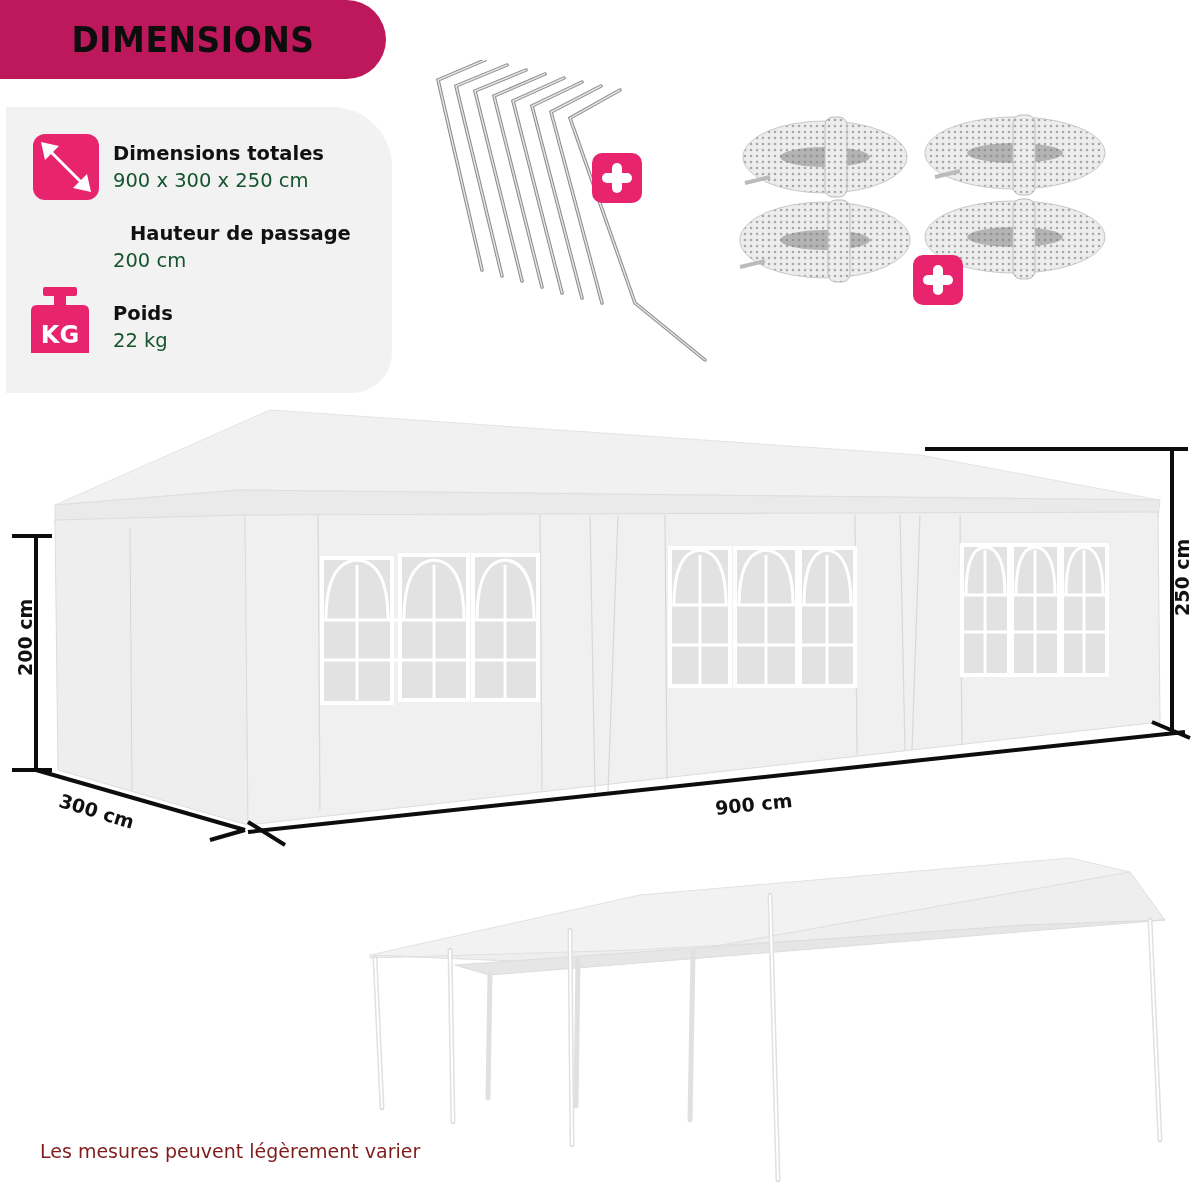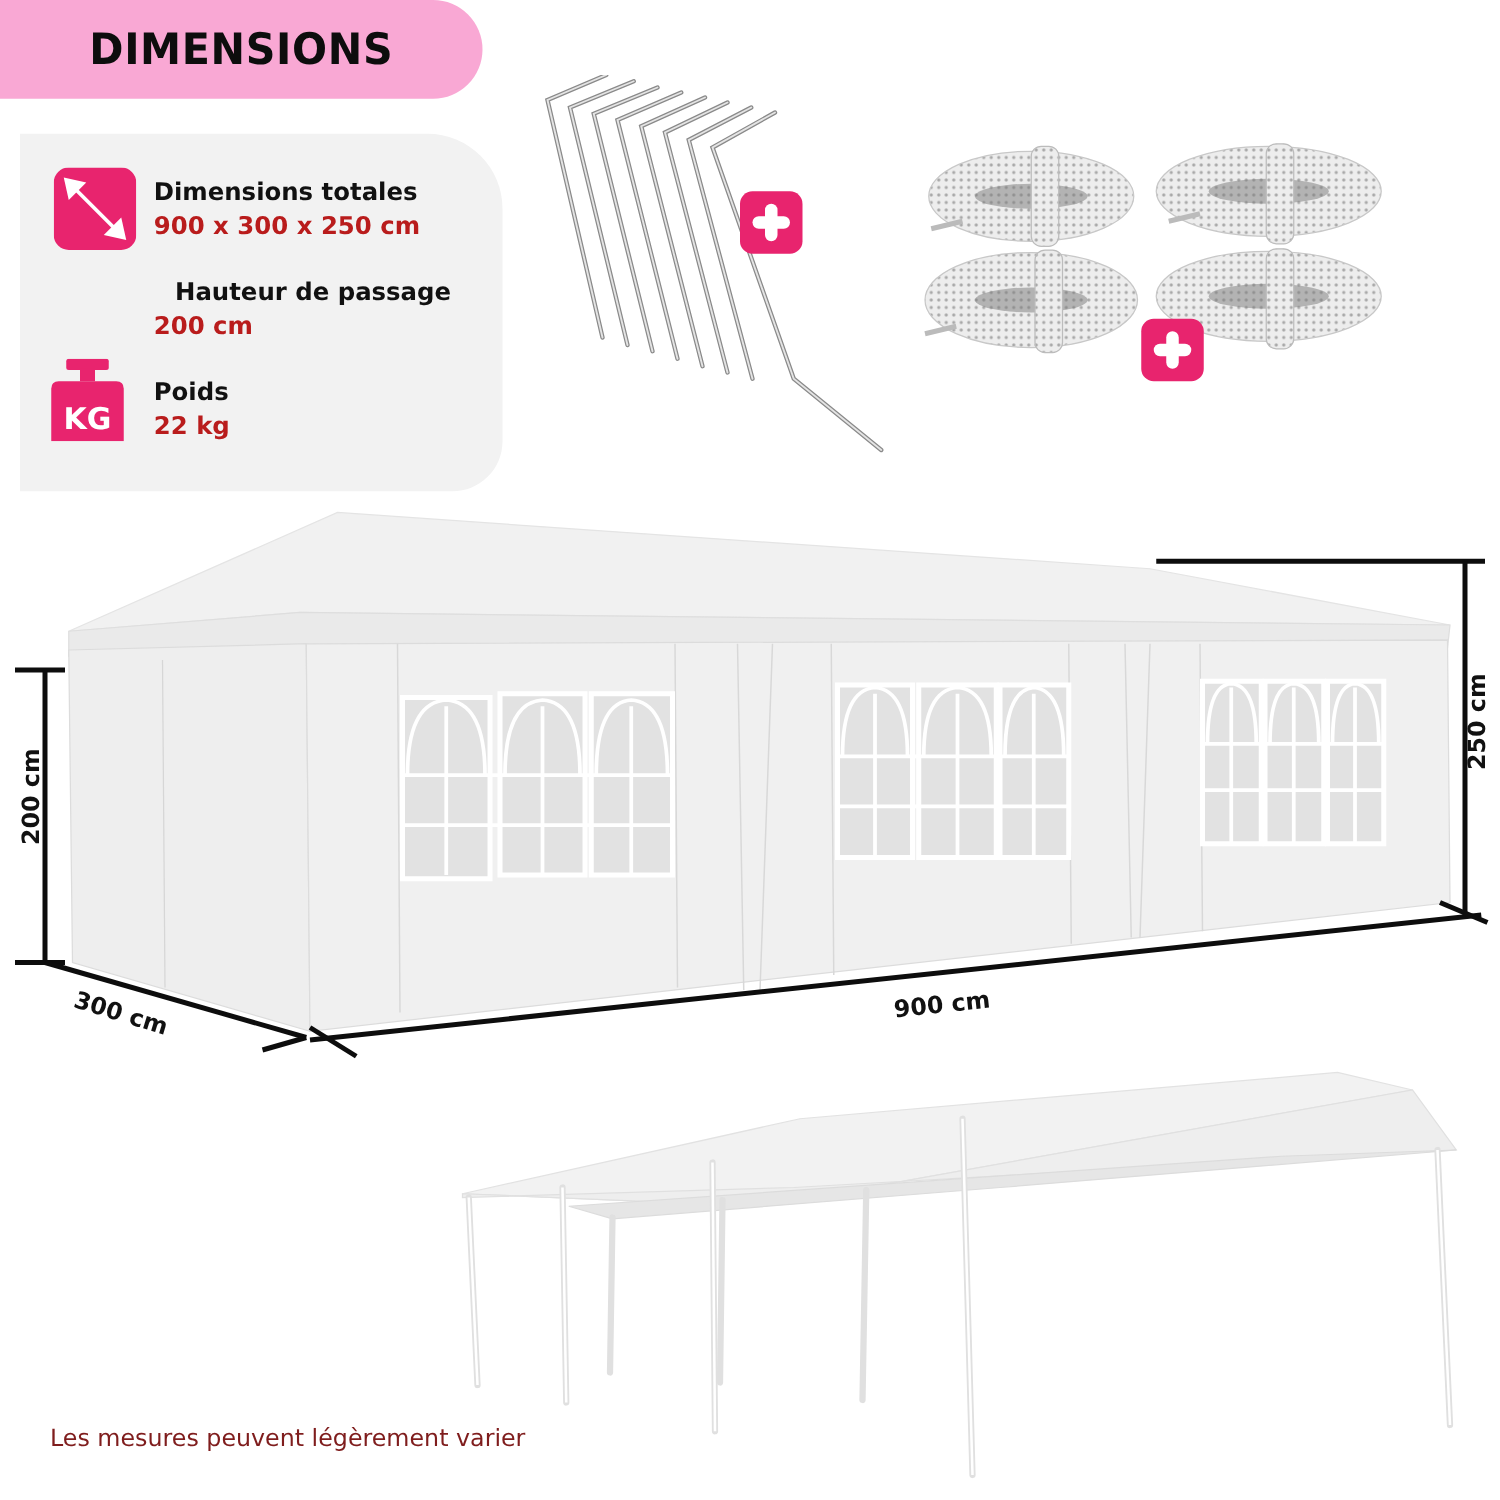--- a/index.html
+++ b/index.html
@@ -1,43 +1,43 @@
 <!DOCTYPE html>
 <html><head>
 <meta charset="utf-8">
 <style>
   * { box-sizing: border-box; margin: 0; padding: 0; }
   html, body { width: 1200px; height: 1200px; background: #ffffff; overflow: hidden; }
   body { position: relative; font-family: "DejaVu Sans", "Liberation Sans", sans-serif; color: #111; }
 
   .title-panel {
     position: absolute; left: 0; top: 0; width: 386px; height: 79px;
-    background: #f9a8d4; border-radius: 0 0 40px 0;
+    background: #be185d; border-radius: 0 0 40px 0;
     border-top-right-radius: 40px;
     display: flex; align-items: center; justify-content: center;
   }
   .title-panel h1 {
     font-family: "DejaVu Sans", sans-serif; font-weight: 900;
     font-size: 33px; letter-spacing: 0.5px; color: #0d0d0d;
     transform: scaleY(1.05);
   }
 
   .spec-panel {
-    position: absolute; left: 16px; top: 107px; width: 386px; height: 286px;
+    position: absolute; left: 6px; top: 107px; width: 386px; height: 286px;
     background: #f2f2f2; border-radius: 0 60px 40px 0;
   }
   .spec-icon {
     position: absolute; width: 66px; height: 66px;
   }
   .spec-label {
     position: absolute; left: 107px; font-size: 19.5px; font-weight: bold; color: #111;
     white-space: nowrap;
   }
   .spec-value {
-    position: absolute; left: 107px; font-size: 19.5px; font-weight: bold; color: #b91c1c;
+    position: absolute; left: 107px; font-size: 19.5px; font-weight: normal; color: #14532d;
     white-space: nowrap;
   }
 
   .plus-badge {
     position: absolute; width: 50px; height: 50px; border-radius: 10px;
     background: #e8246e; display: flex; align-items: center; justify-content: center;
   }
 
   .dim-label {
     position: absolute; font-weight: bold; font-size: 19px; color: #111; white-space: nowrap;

